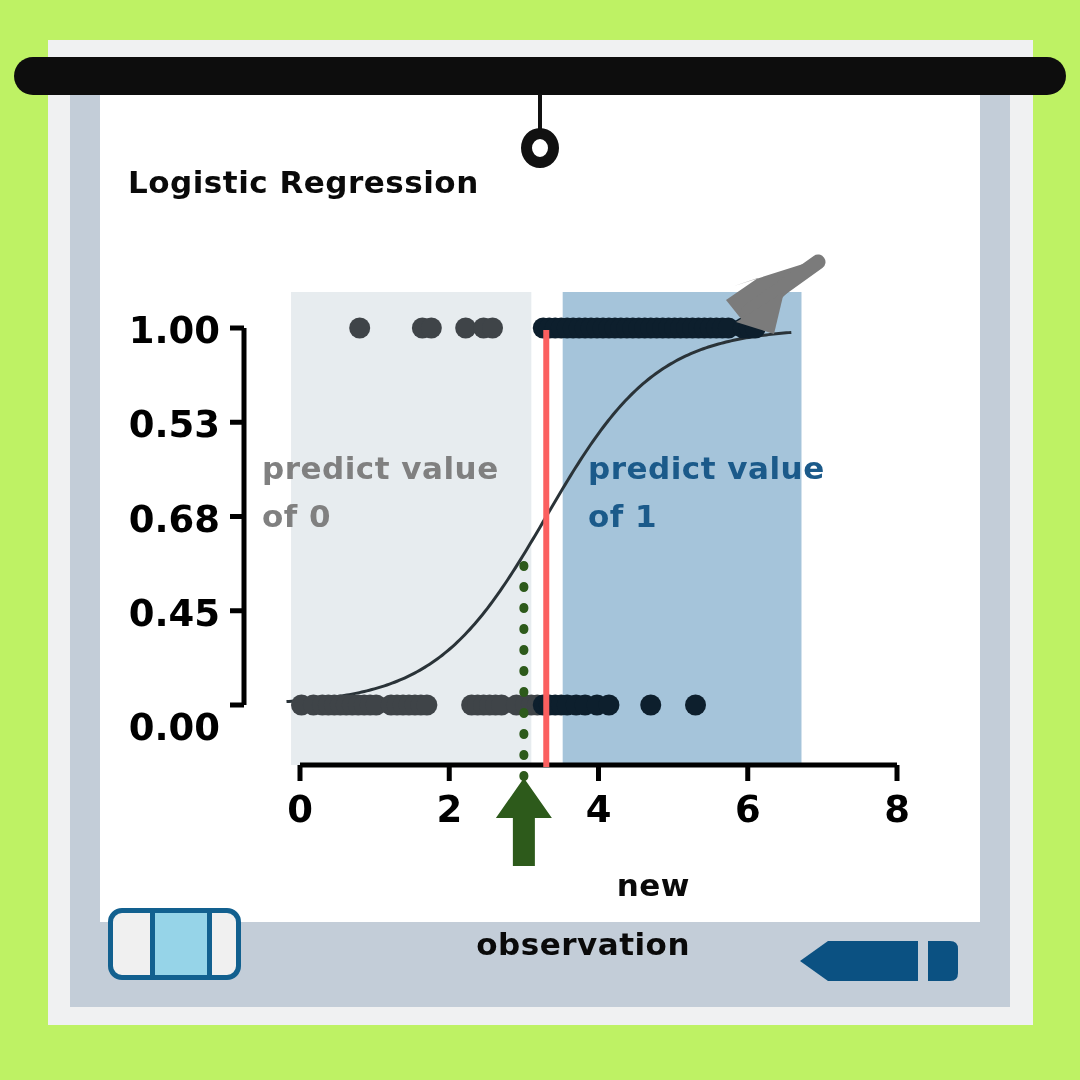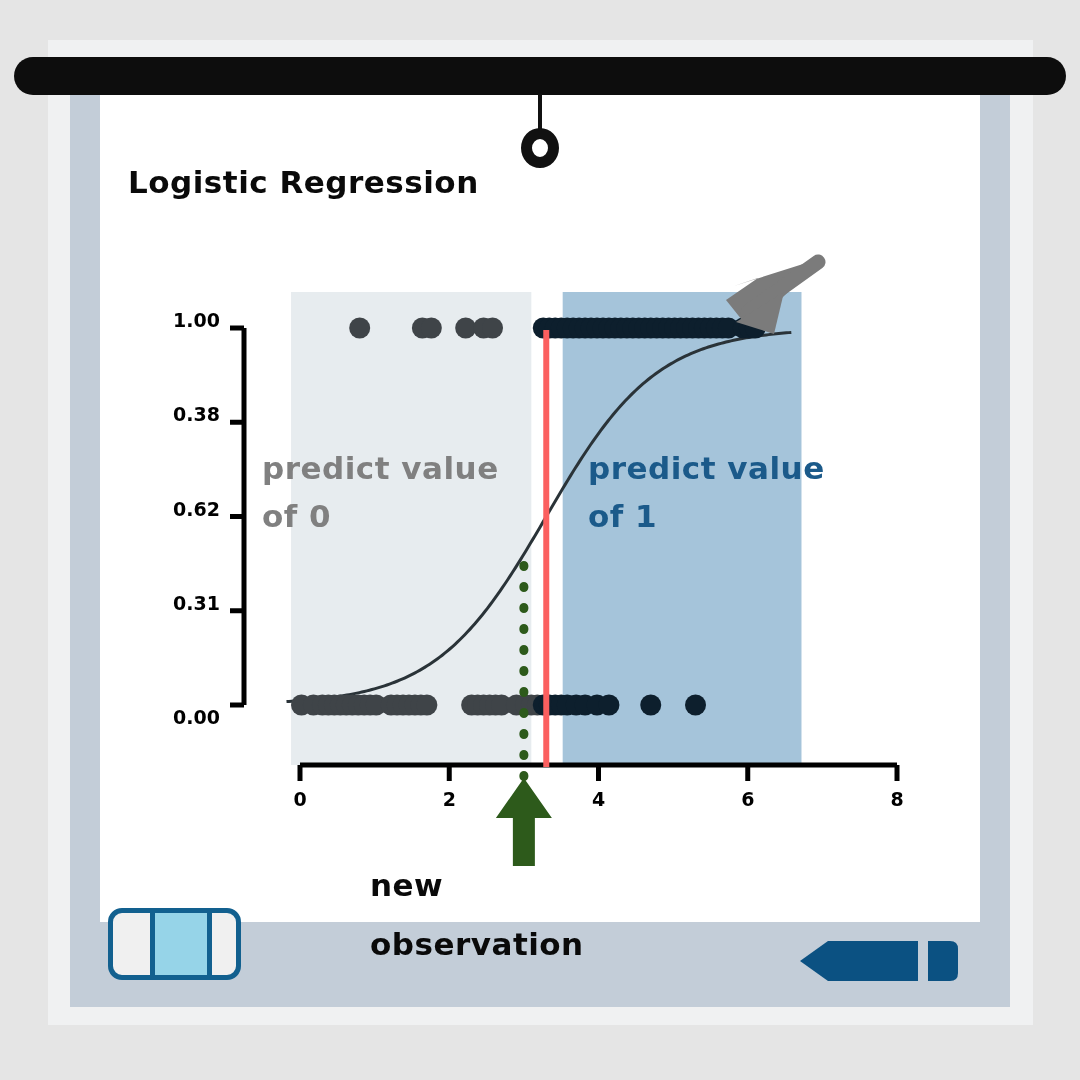--- a/index.html
+++ b/index.html
@@ -1,43 +1,43 @@
 <!DOCTYPE html>
 <html><head>
 <meta charset="utf-8">
 <style>
   html,body{margin:0;padding:0;background:#ffffff;}
   body{width:1080px;height:1080px;overflow:hidden;font-family:"DejaVu Sans",sans-serif;}
 
-  #stage{position:relative;width:1080px;height:1080px;background:#e5e5e5;}
+  #stage{position:relative;width:1080px;height:1080px;background:#bef264;}
 
   
   .board-outer{position:absolute;left:48px;top:40px;width:985px;height:985px;background:#f0f1f2;}
   .board-inner{position:absolute;left:70px;top:62px;width:940px;height:945px;background:#c3cdd8;}
   .board-canvas{position:absolute;left:100px;top:92px;width:880px;height:830px;background:#ffffff;}
 
   .top-bar{position:absolute;left:14px;top:57px;width:1052px;height:38px;background:#0d0d0d;border-radius:19px/19px;}
   .cord{position:absolute;left:538px;top:94px;width:4px;height:46px;background:#111111;}
   .cord-ring{position:absolute;left:521px;top:128px;width:38px;height:40px;border:11px solid #111111;border-radius:50%;box-sizing:border-box;background:#ffffff;}
 
   
   .hand{font-family:"DejaVu Sans",sans-serif;font-weight:bold;letter-spacing:.5px;}
   .chart-title{position:absolute;left:128px;top:164px;font-size:31px;color:#0a0a0a;}
   .anno-top{position:absolute;left:640px;top:148px;width:330px;text-align:center;font-size:31px;color:#7b7b7b;line-height:1.58;}
 
   .region-label{position:absolute;font-size:31px;line-height:1.55;}
   .label-zero{left:262px;top:444px;width:272px;color:#808080;}
   .label-one{left:588px;top:444px;width:290px;color:#1b5a8a;}
 
-  .new-obs{position:absolute;left:370px;top:856px;width:320px;text-align:left;font-size:31px;color:#0a0a0a;line-height:1.9;}
+  .new-obs{position:absolute;left:370px;top:856px;width:320px;text-align:right;font-size:31px;color:#0a0a0a;line-height:1.9;}
 
   
   #plot{position:absolute;left:0;top:0;width:1080px;height:1080px;}
 
-  .axis-tick-label{position:absolute;font-family:"DejaVu Sans",sans-serif;font-weight:bold;font-size:19px;color:#000;}
+  .axis-tick-label{position:absolute;font-family:"DejaVu Sans",sans-serif;font-weight:bold;font-size:37px;color:#000;}
   .ylab{text-align:right;width:92px;}
   .xlab{text-align:center;width:60px;}
 
   
   .eraser{position:absolute;left:108px;top:908px;width:133px;height:72px;border:5px solid #12608f;border-radius:14px;background:#f0f0f0;box-sizing:border-box;overflow:hidden;}
   .eraser-band{position:absolute;left:37px;top:-1px;width:62px;height:70px;background:#96d4e8;border-left:5px solid #12608f;border-right:5px solid #12608f;box-sizing:border-box;}
 </style>
 </head>
 <body>
 
@@ -168,22 +168,22 @@
   <div class="eraser">
     <div class="eraser-band"></div>
   </div>
 
   <svg class="pencil-svg" style="position:absolute;left:800px;top:936px;width:160px;height:50px;" viewBox="0 0 160 50">
     <polygon points="0,25 28,5 118,5 118,45 28,45" fill="#0b5182"></polygon>
     <path d="M128,5 L150,5 Q158,5 158,13 L158,37 Q158,45 150,45 L128,45 Z" fill="#0b5182"></path>
   </svg>
 
 <div class="axis-tick-label ylab" style="left: 128px; top: 686px; margin-top: 20px;">0.00</div>
-    <div class="axis-tick-label ylab" style="left: 128px; top: 591.75px;">0.31</div>
-    <div class="axis-tick-label ylab" style="left: 128px; top: 497.5px;">0.62</div>
-    <div class="axis-tick-label ylab" style="left: 128px; top: 403.25px;">0.38</div>
+    <div class="axis-tick-label ylab" style="left: 128px; top: 591.75px;">0.45</div>
+    <div class="axis-tick-label ylab" style="left: 128px; top: 497.5px;">0.68</div>
+    <div class="axis-tick-label ylab" style="left: 128px; top: 403.25px;">0.53</div>
     <div class="axis-tick-label ylab" style="left: 128px; top: 309px;">1.00</div>
     <div class="axis-tick-label xlab" style="left: 270px; top: 788px;">0</div>
     <div class="axis-tick-label xlab" style="left: 419.25px; top: 788px;">2</div>
     <div class="axis-tick-label xlab" style="left: 568.5px; top: 788px;">4</div>
     <div class="axis-tick-label xlab" style="left: 717.75px; top: 788px;">6</div>
     <div class="axis-tick-label xlab" style="left: 867px; top: 788px;">8</div>
   </div>
 
 </body></html>

